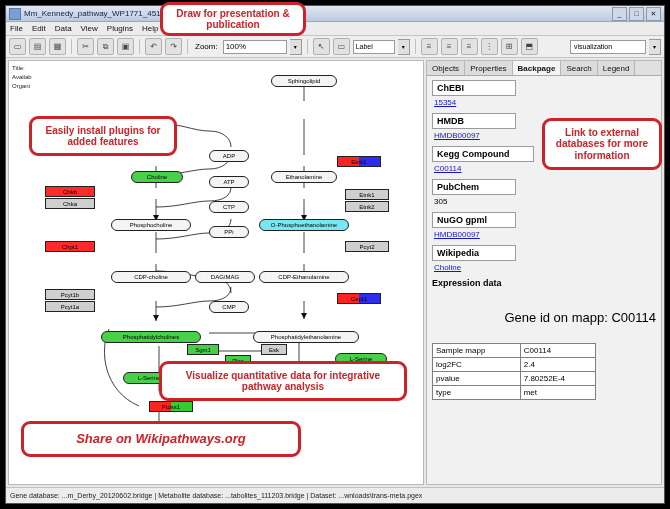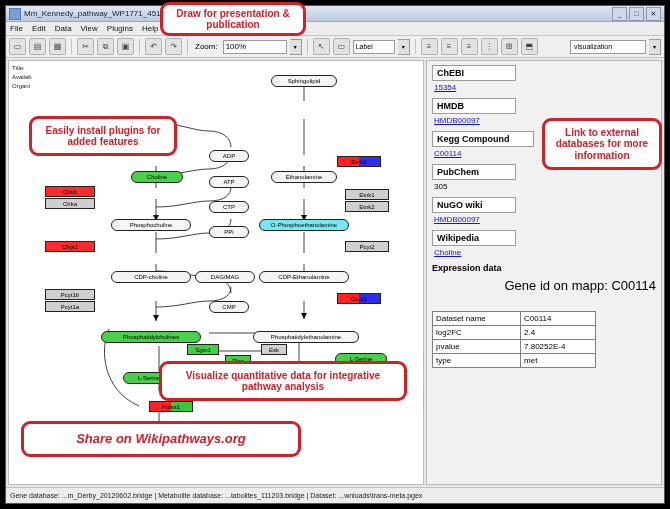--- a/index.html
+++ b/index.html
@@ -49,21 +49,21 @@
            display:flex;flex-direction:column;box-sizing:border-box;}
   .tabs{display:flex;height:14px;background:#e0e0e0;border-bottom:1px solid #a9a9a9;}
   .tab{font-size:8px;padding:1px 5px;border-right:1px solid #b6b6b6;background:#dcdcdc;
        display:flex;align-items:center;color:#111;}
   .tab.active{background:#f4f4f4;font-weight:bold;}
   .sidebody{flex:1;background:#f1f1f1;padding:4px 5px;overflow:hidden;}
   .dbbox{background:#fff;border:1px solid #9b9b9b;font-weight:bold;font-size:9px;
          padding:2px 4px;width:84px;box-sizing:border-box;margin-bottom:2px;}
   .dblink{color:#1414cc;text-decoration:underline;font-size:8px;margin:0 0 6px 2px;display:block;}
   .dbplain{font-size:8px;margin:0 0 6px 2px;display:block;}
-  .exprhdr{font-weight:bold;font-size:9px;margin:4px 0 5px 0;}
+  .exprhdr{font-weight:bold;font-size:9px;margin:4px 0 22px 0;}
   .geneid{font-size:13px;margin-bottom:18px;text-align:right;}
   table.expr{border-collapse:collapse;width:164px;}
   table.expr td{border:1px solid #808080;font-size:8px;height:13px;padding:0 3px;background:#fff;}
   
   .statusbar{position:absolute;left:0;right:0;bottom:0;height:16px;background:#ececec;
              border-top:1px solid #c0c0c0;display:flex;align-items:center;
              padding:0 4px;box-sizing:border-box;}
   .statusbar .seg{font-size:7px;color:#222;}
   
   .node{position:absolute;box-sizing:border-box;display:flex;align-items:center;
@@ -236,47 +236,54 @@
       </div>
       <div style="position:absolute;left:134px;top:368px;width:7px;height:9px;background:#e8c200;border:1px solid #333;"></div>
       <div style="position:absolute;left:200px;top:368px;width:7px;height:9px;background:#e8c200;border:1px solid #333;"></div>
 
       <div class="callout" style="left:150px;top:300px;width:248px;height:40px;">Visualize quantitative data  for integrative pathway analysis</div>
       <div class="callout" style="left:20px;top:55px;width:148px;height:40px;">Easily install plugins for added features</div>
       <div class="callout big" style="left:12px;top:360px;width:280px;height:36px;">Share on Wikipathways.org</div>
     </div>
 
     <div class="sidebar">
+      <div class="tabs">
+        <div class="tab">Objects</div>
+        <div class="tab">Properties</div>
+        <div class="tab active">Backpage</div>
+        <div class="tab">Search</div>
+        <div class="tab">Legend</div>
+      </div>
       <div class="sidebody">
 
         <div class="dbbox">ChEBI</div>
         <a class="dblink" href="#">15354</a>
 
         <div class="dbbox">HMDB</div>
         <a class="dblink" href="#">HMDB00097</a>
 
         <div class="dbbox" style="width:102px;">Kegg Compound</div>
         <a class="dblink" href="#">C00114</a>
 
         <div class="dbbox">PubChem</div>
         <span class="dbplain">305</span>
 
-        <div class="dbbox">NuGO wiki</div>
+        <div class="dbbox">NuGO gpml</div>
         <a class="dblink" href="#">HMDB00097</a>
 
         <div class="dbbox">Wikipedia</div>
         <a class="dblink" href="#">Choline</a>
 
         <div class="exprhdr">Expression data</div>
         <div class="geneid">Gene id on mapp: C00114</div>
 
         <table class="expr">
           <tbody>
               <tr>
-            <td>Dataset name</td>
+            <td>Sample mapp</td>
             <td>C00114</td>
           </tr>
           <tr>
             <td>log2FC</td>
             <td>2.4</td>
           </tr>
           <tr>
             <td>pvalue</td>
             <td>7.80252E-4</td>
           </tr>

